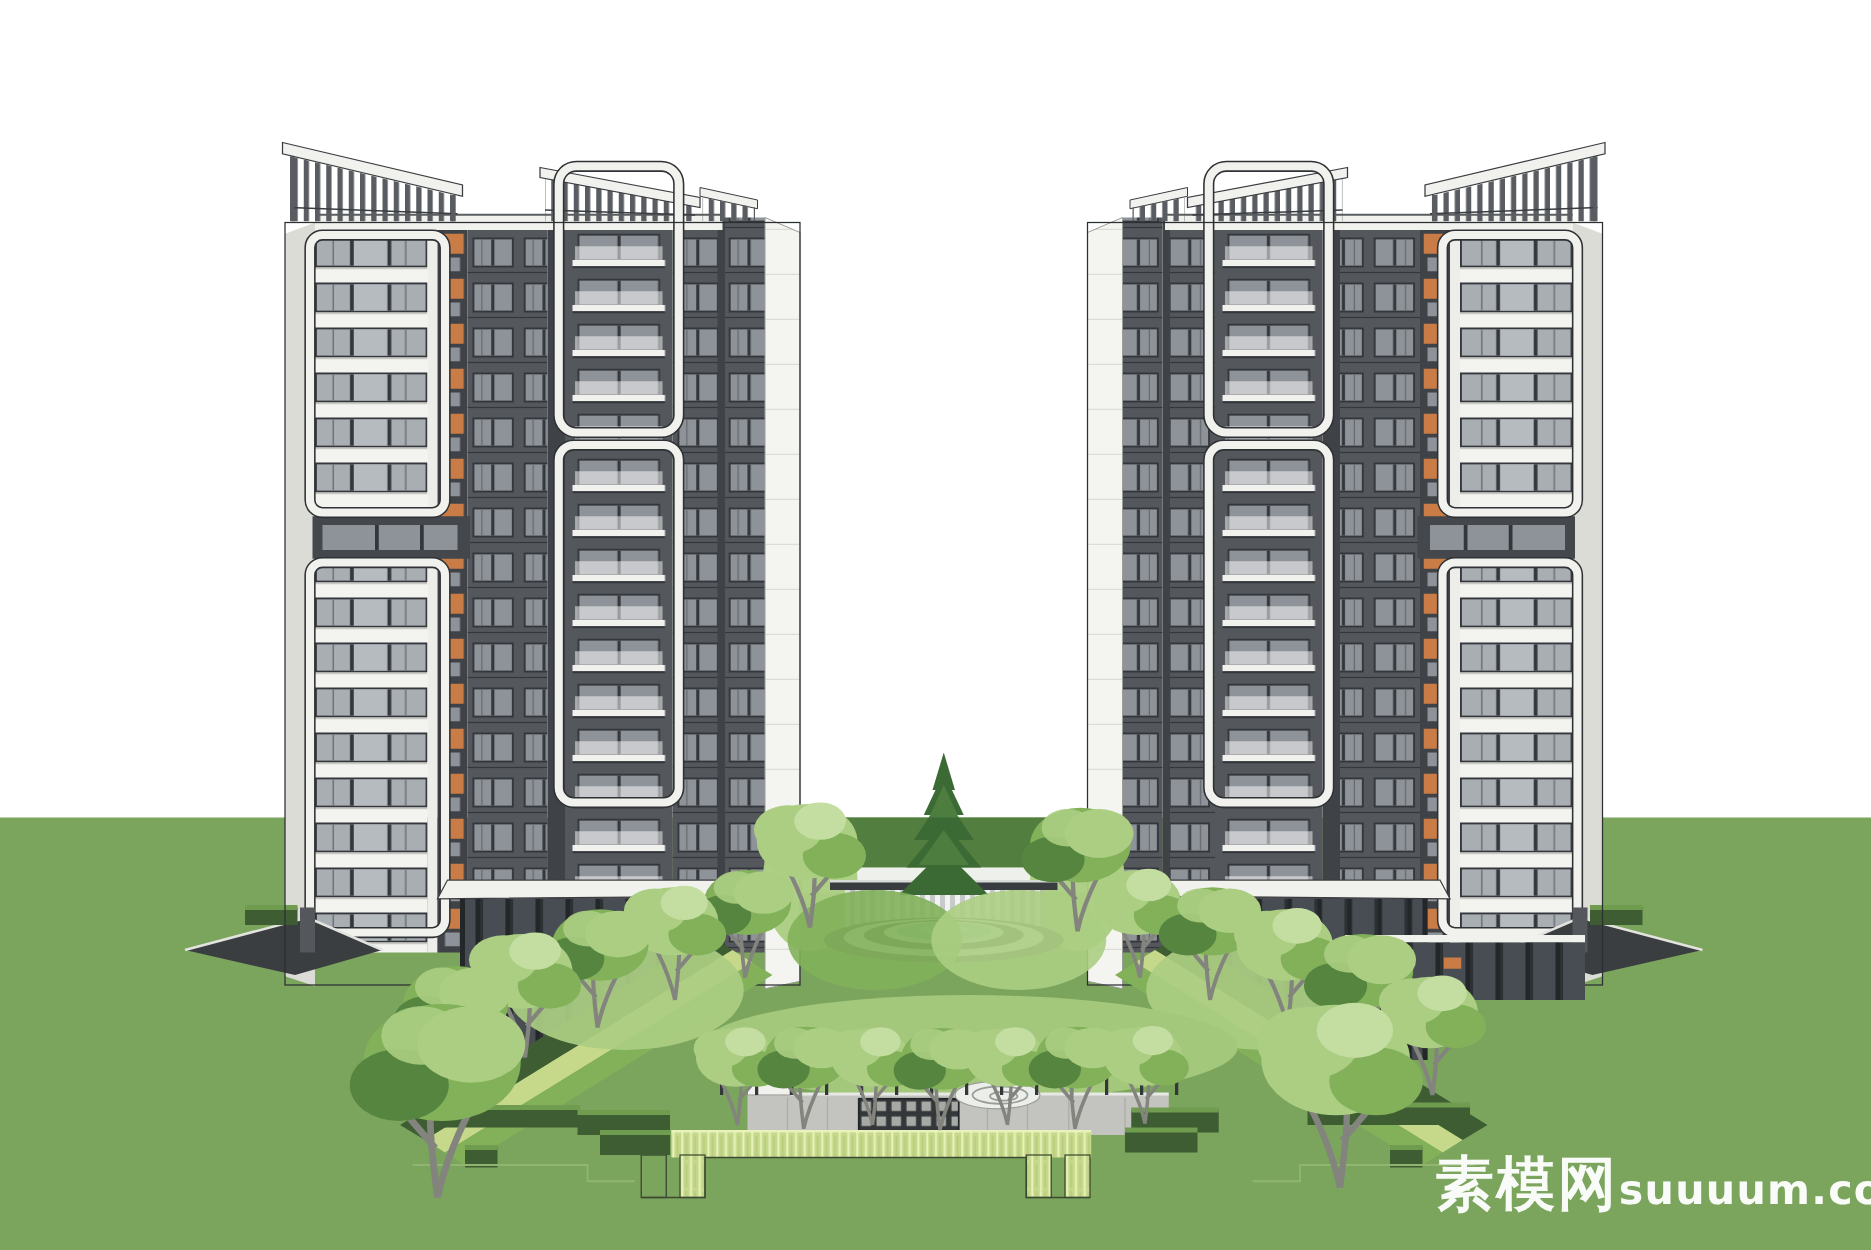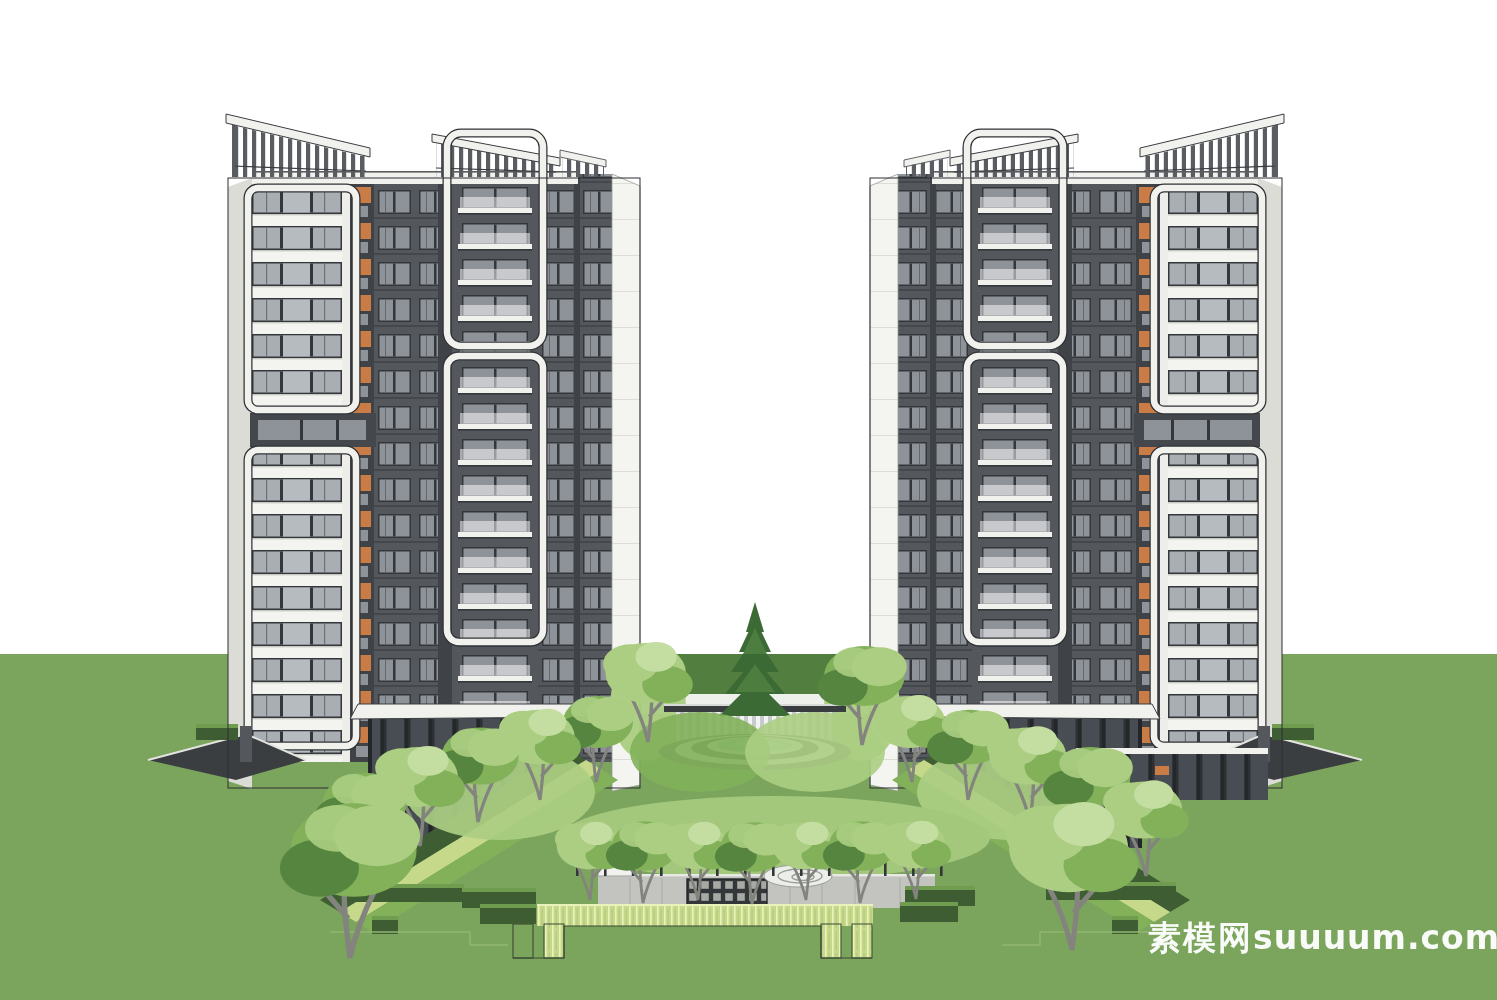--- a/index.html
+++ b/index.html
@@ -42,21 +42,21 @@
   .ringl{fill:var(--ring-light,#e8eae8);}
   .outline{fill:none;stroke:#2c2f32;stroke-width:1;}
   .wframe{fill:none;stroke:var(--canopy-white,#f1f1ee);stroke-width:6.5;}
   .wframe-edge{fill:none;stroke:#2f3235;stroke-width:9;}
   .thinline{stroke:#3a3d40;stroke-width:1.2;fill:none;}
   .curb{stroke:#3d4a33;stroke-width:1.1;fill:none;}
   .terr{stroke:#91b571;stroke-width:1.5;fill:none;}
 
   .watermark{position:absolute;left:1148px;top:916px;white-space:nowrap;
              color:var(--watermark-white,#fff);opacity:.96;display:flex;align-items:baseline;}
-  .wm-cn{font-size:33px;font-weight:bold;letter-spacing:2px;}
+  .wm-cn{font-size:47px;font-weight:bold;letter-spacing:2px;}
   .wm-latin{font-size:33px;font-weight:bold;letter-spacing:1px;}
 </style>
 </head>
 <body>
 
 <div class="scene">
 <svg width="1497" height="1000" viewBox="0 0 1497 1000">
   <defs>
 
     <pattern id="rowWhite" width="90" height="36" patternUnits="userSpaceOnUse" patternTransform="translate(252,184)">

